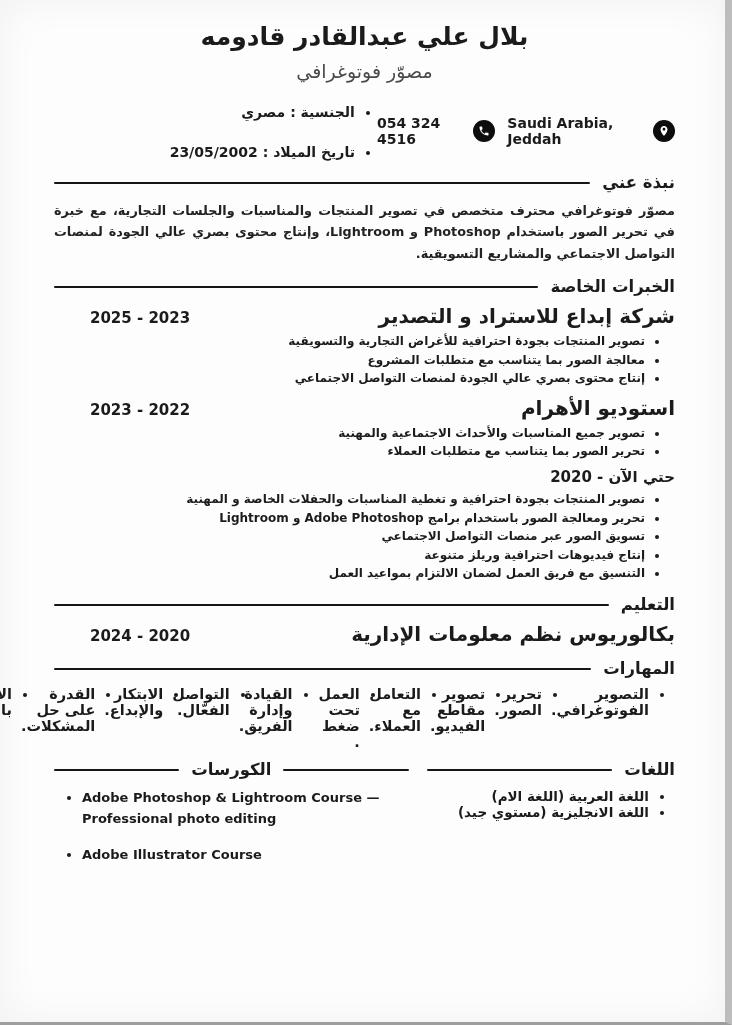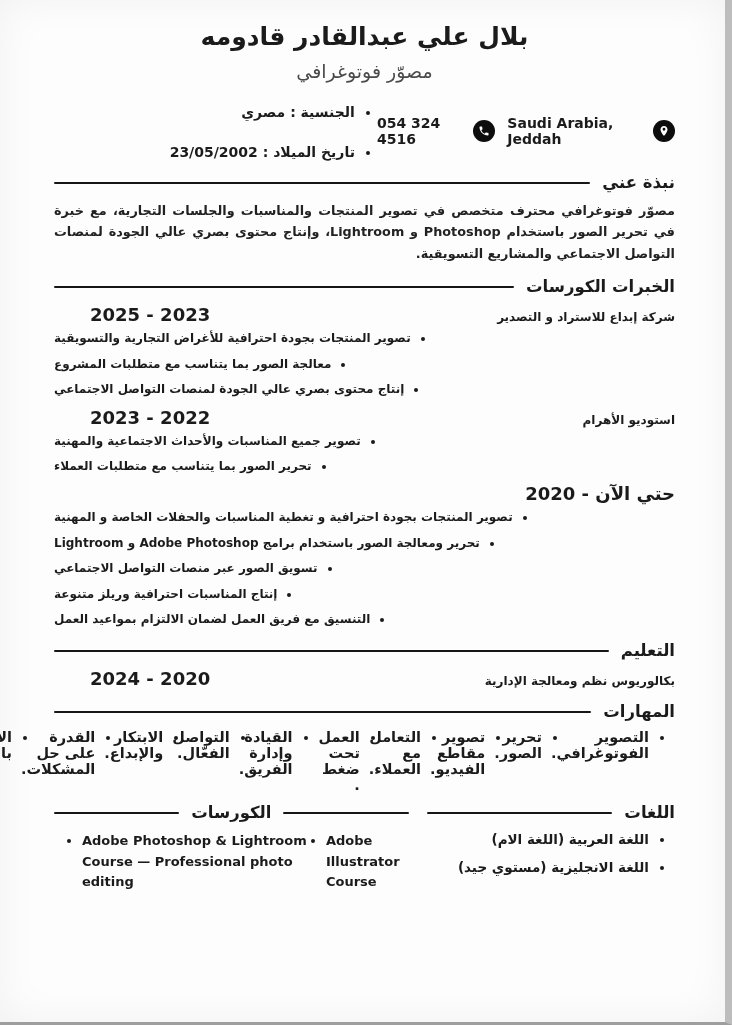--- a/index.html
+++ b/index.html
@@ -33,40 +33,40 @@
   .sec{ margin-top:13px; }
   .sec-head{ display:flex; align-items:center; gap:12px;justify-content:space-between; }
   .sec-head .txt{ font-size:16.5px; font-weight:700; white-space:nowrap; }
   .sec-head .rule{ flex:1; height:2px; background:#161616; border-radius:1px; }
 
   .about-text{ margin-top:8px; font-size:12.8px; font-weight:600; line-height:1.68;
     color:#222; text-align:justify; }
 
   .job{ margin-top:8px; }
   .job-head{ display:flex; justify-content:space-between; align-items:baseline; }
-  .job-title{ font-size:12px; font-weight:700; }
-  .job-dates{ font-size:18px; font-weight:700; direction:ltr; unicode-bidi:isolate;
+  .job-title{ font-size:20px; font-weight:700; }
+  .job-dates{ font-size:15px; font-weight:700; direction:ltr; unicode-bidi:isolate;
     padding-left:36px; white-space:nowrap; }
   .job ul, .bullets{ margin-top:5px; padding-right:30px; display:flex;
-    flex-direction:column; gap:8px; list-style:disc;align-items:flex-end; }
+    flex-direction:column; gap:1px; list-style:disc; }
   .job li{ font-size:12px; font-weight:600; line-height:1.45; }
 
   .institute{ margin-top:6px; font-size:11.5px; color:#8a8a8a; font-weight:500; }
 
   .skills-cols{ display:flex; margin-top:8px; }
   .skills-cols ul{ flex:1; list-style:disc; padding-right:26px; display:flex;
     gap:9px; font-size:14.5px; font-weight:700; }
 
   .bottom{ display:flex; margin-top:10px; gap:18px; }
   .langs{ width:40%; }
   .langs ul{ list-style:disc; padding-right:26px; margin-top:9px; display:flex;
-    flex-direction:column; gap:12px; font-size:13.5px; font-weight:700; }
+    flex-direction:column; font-size:13.5px; font-weight:700; }
   .courses{ flex:1; }
   .courses ul{ direction:ltr; text-align:left; list-style:disc; padding-left:28px;
-    margin-top:9px; display:flex; flex-direction:row; gap:16px;
+    margin-top:9px; display:flex; flex-direction:column; gap:16px;
     font-size:13px; font-weight:700; line-height:1.55; }
 </style>
 </head>
 <body>
 
 <div class="page">
 
   <header class="header">
     <h1 class="name">بلال علي عبدالقادر قادومه</h1>
     <div class="title">مصوّر فوتوغرافي</div>
@@ -102,21 +102,21 @@
   <section class="sec">
     <div class="sec-head">
       <span class="txt">نبذة عني</span>
       <span class="rule"></span>
     </div>
     <p class="about-text">مصوّر فوتوغرافي محترف متخصص في تصوير المنتجات والمناسبات والجلسات التجارية، مع خبرة في تحرير الصور باستخدام Photoshop و Lightroom، وإنتاج محتوى بصري عالي الجودة لمنصات التواصل الاجتماعي والمشاريع التسويقية.</p>
   </section>
 
   <section class="sec">
     <div class="sec-head">
-      <span class="txt">الخبرات الكورسات</span>
+      <span class="txt">الخبرات الخاصة</span>
       <span class="rule"></span>
     </div>
 
     <div class="job">
       <div class="job-head">
         <h3 class="job-title">شركة إبداع للاستراد و التصدير</h3>
         <span class="job-dates">2025 - 2023</span>
       </div>
       <ul>
         <li>تصوير المنتجات بجودة احترافية للأغراض التجارية والتسويقية</li>
@@ -137,34 +137,34 @@
     </div>
 
     <div class="job">
       <div class="job-head">
         <span class="job-dates">2020 - حتي الآن</span>
       </div>
       <ul>
         <li>تصوير المنتجات بجودة احترافية و تغطية المناسبات والحفلات الخاصة و المهنية</li>
         <li>تحرير ومعالجة الصور باستخدام برامج Adobe Photoshop و Lightroom</li>
         <li>تسويق الصور عبر منصات التواصل الاجتماعي</li>
-        <li>إنتاج المناسبات احترافية وريلز متنوعة</li>
+        <li>إنتاج فيديوهات احترافية وريلز متنوعة</li>
         <li>التنسيق مع فريق العمل لضمان الالتزام بمواعيد العمل</li>
       </ul>
     </div>
   </section>
 
   <section class="sec">
     <div class="sec-head">
       <span class="txt">التعليم</span>
       <span class="rule"></span>
     </div>
     <div class="job">
       <div class="job-head">
-        <h3 class="job-title">بكالوريوس نظم ومعالجة الإدارية</h3>
+        <h3 class="job-title">بكالوريوس نظم معلومات الإدارية</h3>
         <span class="job-dates">2024 - 2020</span>
       </div>
     </div>
   </section>
 
   <section class="sec">
     <div class="sec-head">
       <span class="txt">المهارات</span>
       <span class="rule"></span>
     </div>

